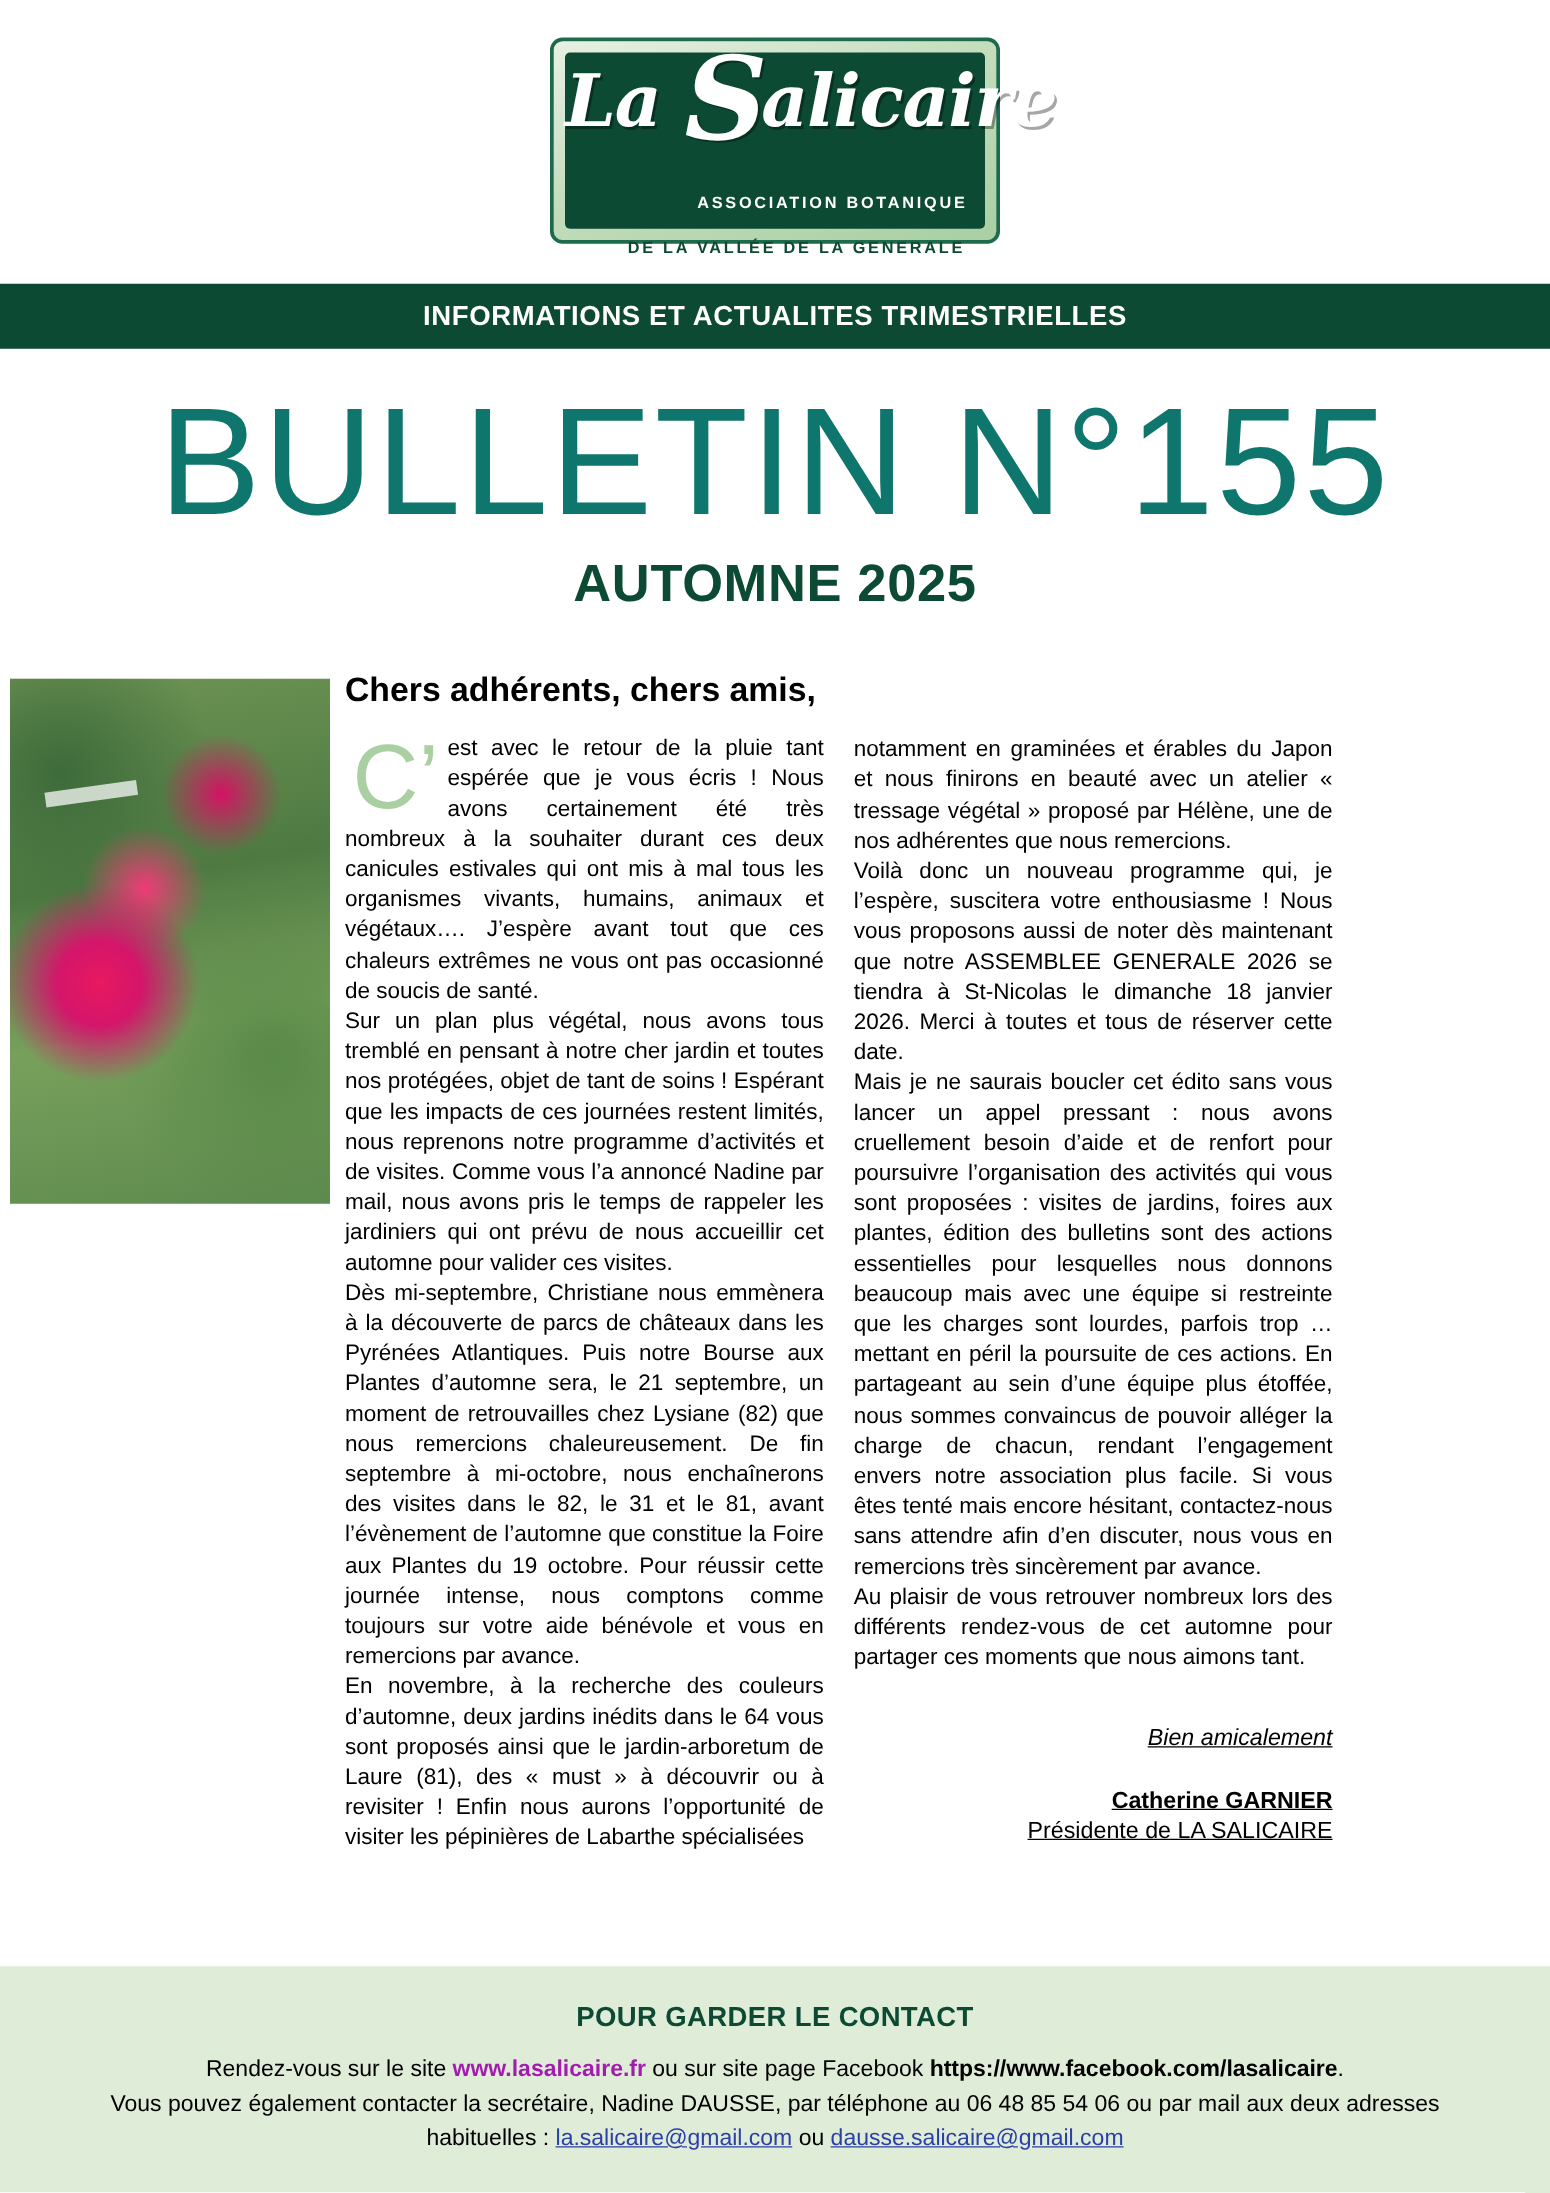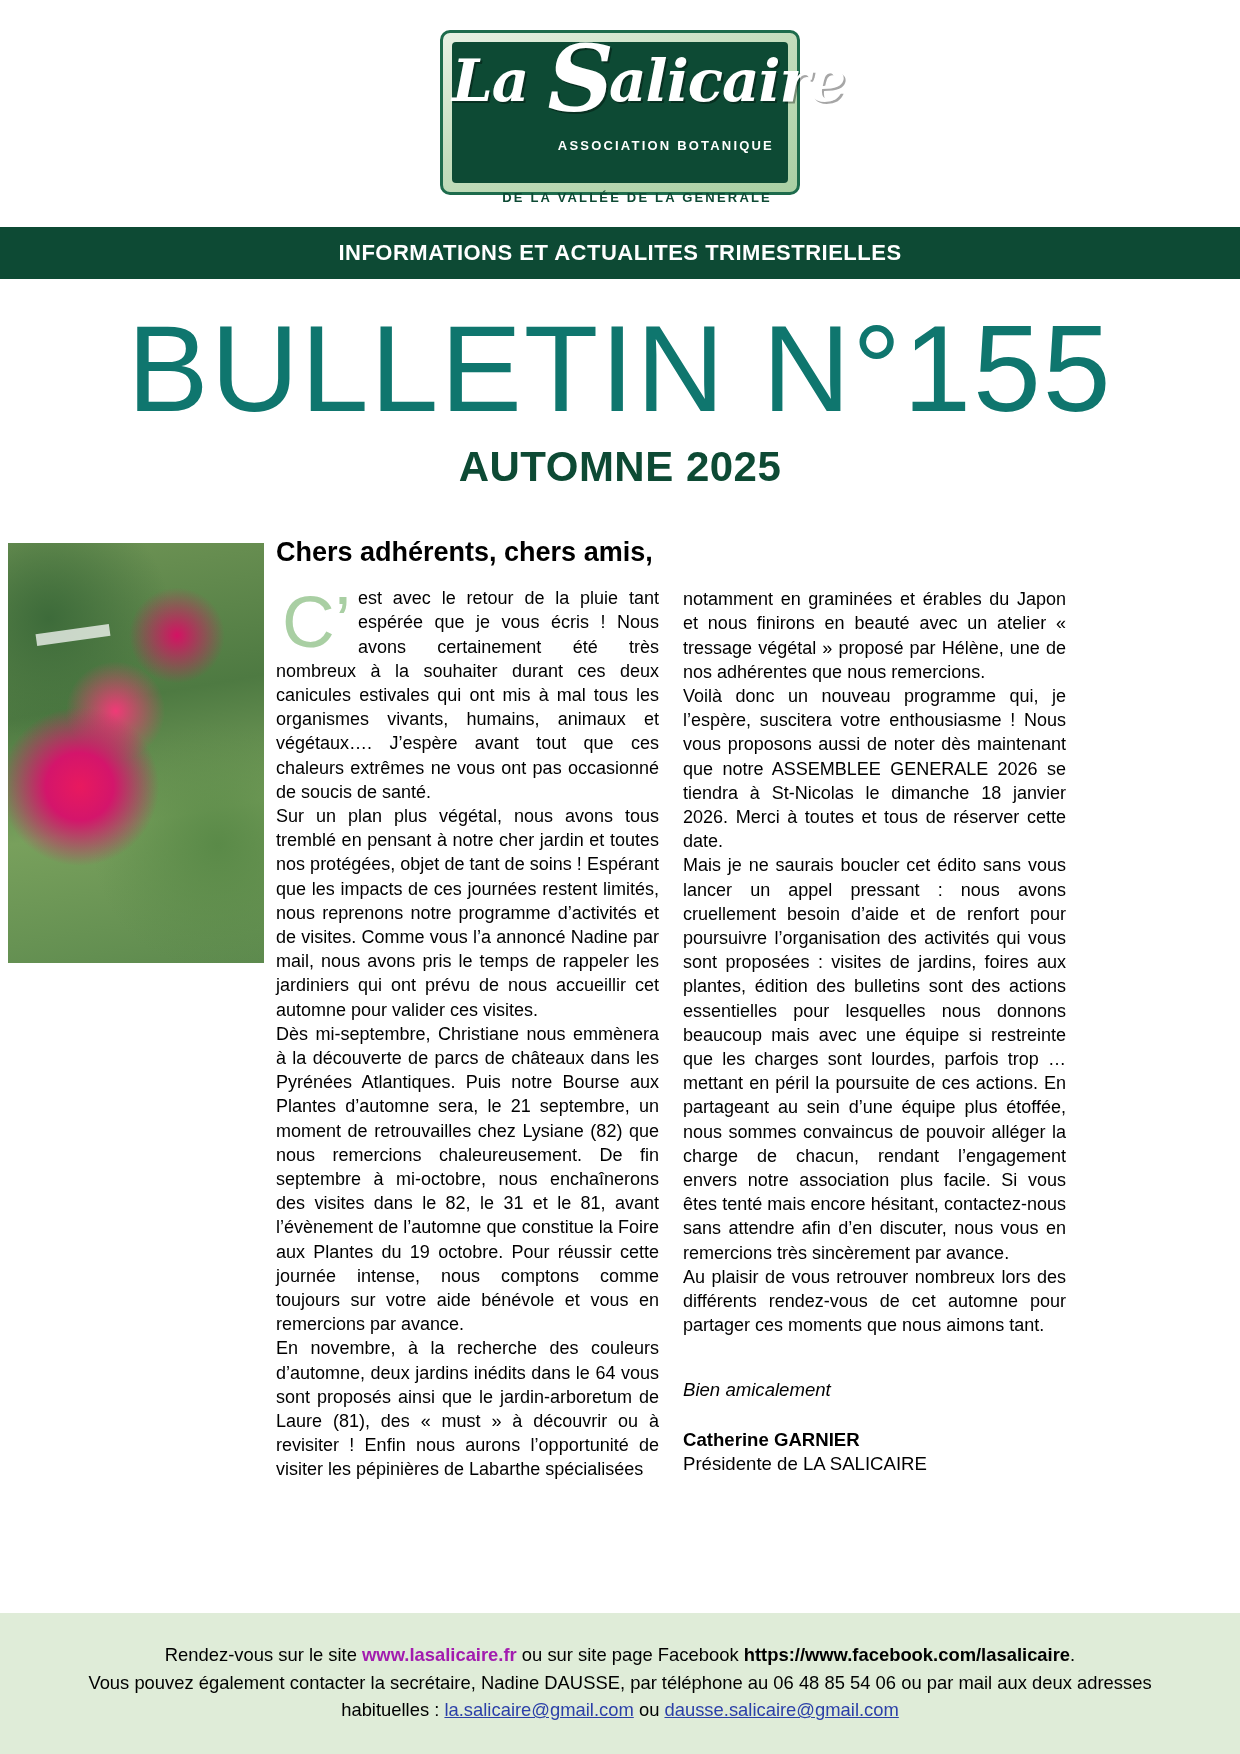--- a/index.html
+++ b/index.html
@@ -76,21 +76,21 @@
   }
   .logo-sub1, .logo-sub2 {
     position: absolute;
     right: 14px;
     color: #ffffff;
     font-family: "Liberation Sans", sans-serif;
     font-weight: bold;
     letter-spacing: 2.2px;
     white-space: nowrap;
   }
-  .logo-sub1 { bottom: 30px; font-size: 13px; }
+  .logo-sub1 { bottom: 14px; font-size: 13px; }
   .logo-sub2 { bottom: -22px; font-size: 13px; color: #0d4a34; right: 16px; }
 
   
   .banner {
     margin-top: 32px;
     width: 100%;
     background: #0d4a34;
     height: 52px;
     display: flex;
     align-items: center;
@@ -182,21 +182,23 @@
     font-size: 73px;
     line-height: 0.82;
     float: left;
     padding: 6px 7px 0 6px;
     font-weight: normal;
   }
   .col-right .body-text { padding-top: 52px; }
 
   .signoff {
     margin-top: 42px;
+    text-align: right;
     font-size: 18.6px;
+    text-decoration: underline;
   }
   .signoff .italic { font-style: italic; }
   .signoff .name { font-weight: bold; margin-top: 28px; }
   .signoff .role { margin-top: 2px; }
 
   
   .footer {
     position: absolute;
     left: 0;
     bottom: 0;
@@ -271,19 +273,20 @@
         <div class="italic">Bien amicalement</div>
         <div class="name">Catherine GARNIER</div>
         <div class="role">Présidente de LA SALICAIRE</div>
       </div>
     </div>
 
   </div>
 </div>
 
 <div class="footer">
+  <div class="footer-title">POUR GARDER LE CONTACT</div>
 
   <div class="footer-line"><span>Rendez-vous sur le site </span><span class="link-blue">www.lasalicaire.fr</span><span> ou sur site page Facebook </span><span class="bold">https://www.facebook.com/lasalicaire</span><span>.</span></div>
 
   <div class="footer-line">Vous pouvez également contacter la secrétaire, Nadine DAUSSE, par téléphone au 06 48 85 54 06 ou par mail aux deux adresses</div>
 
   <div class="footer-line"><span>habituelles : </span><span class="link-underline">la.salicaire@gmail.com</span><span> ou </span><span class="link-underline">dausse.salicaire@gmail.com</span></div>
 </div>
 
 </body></html>

